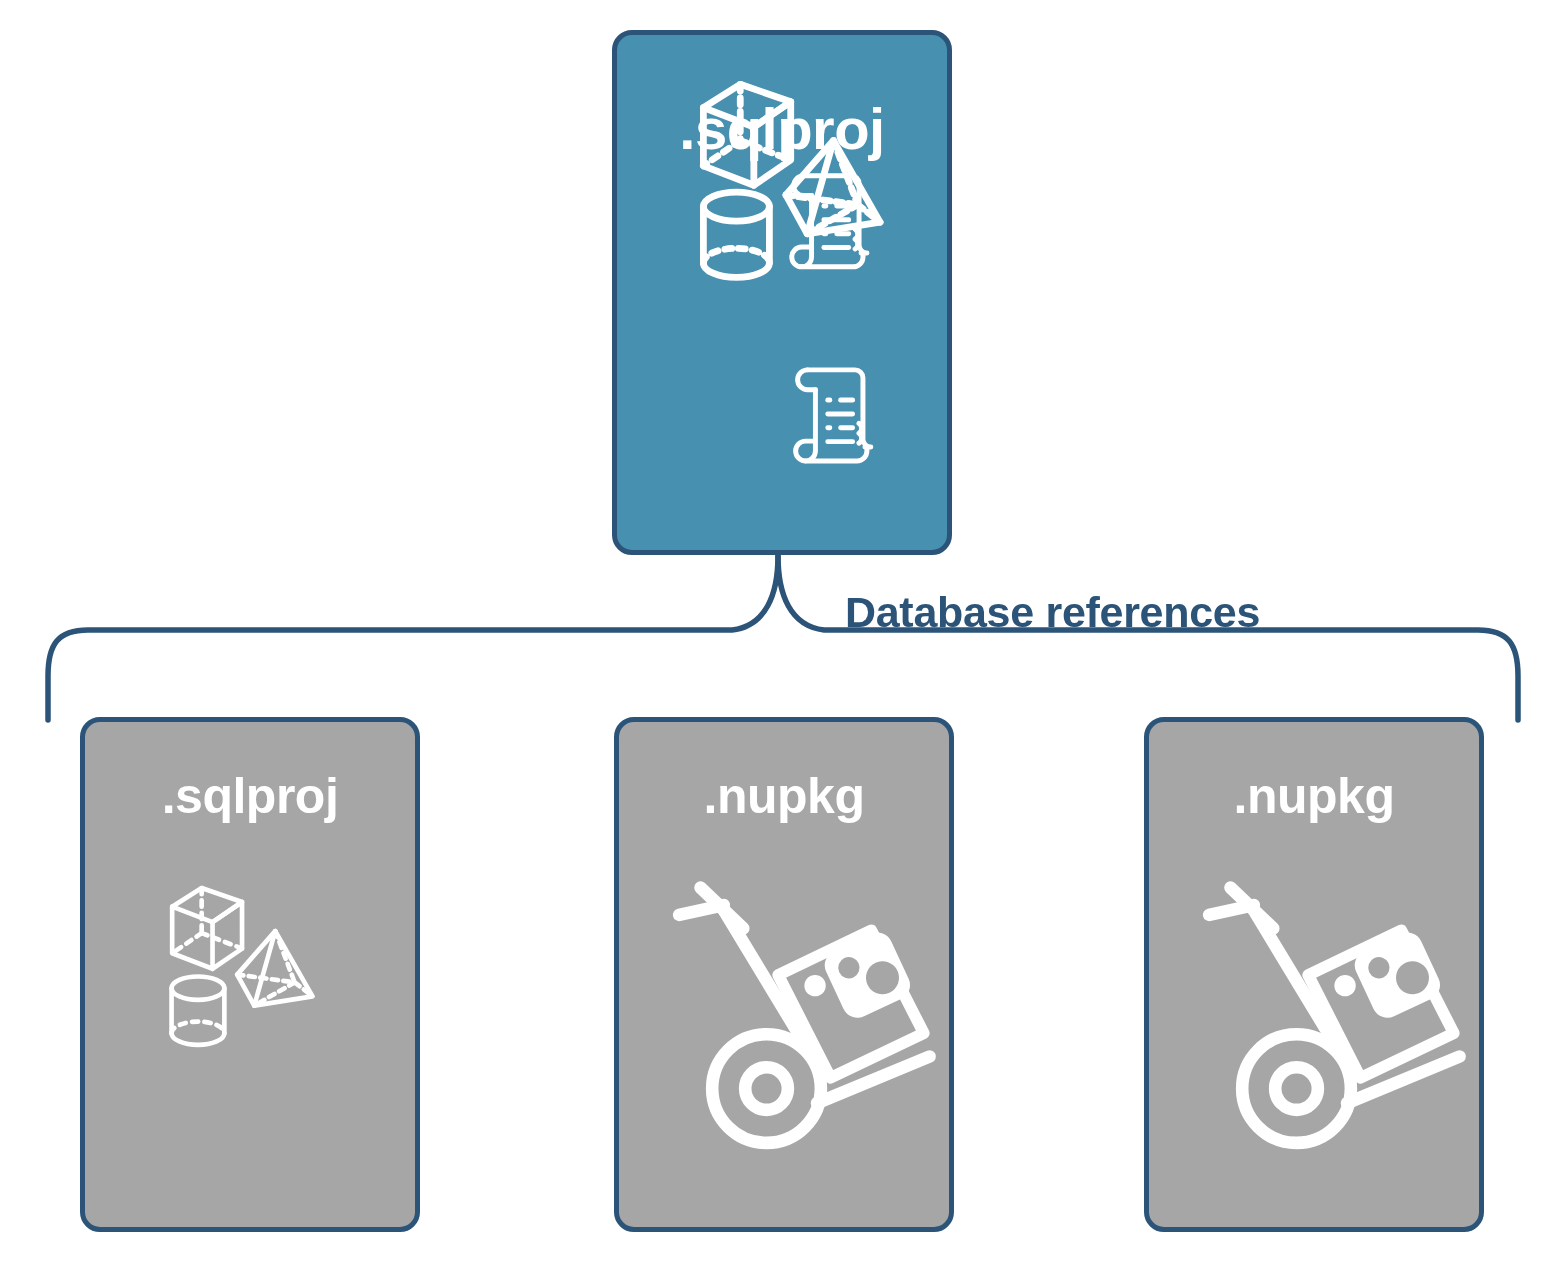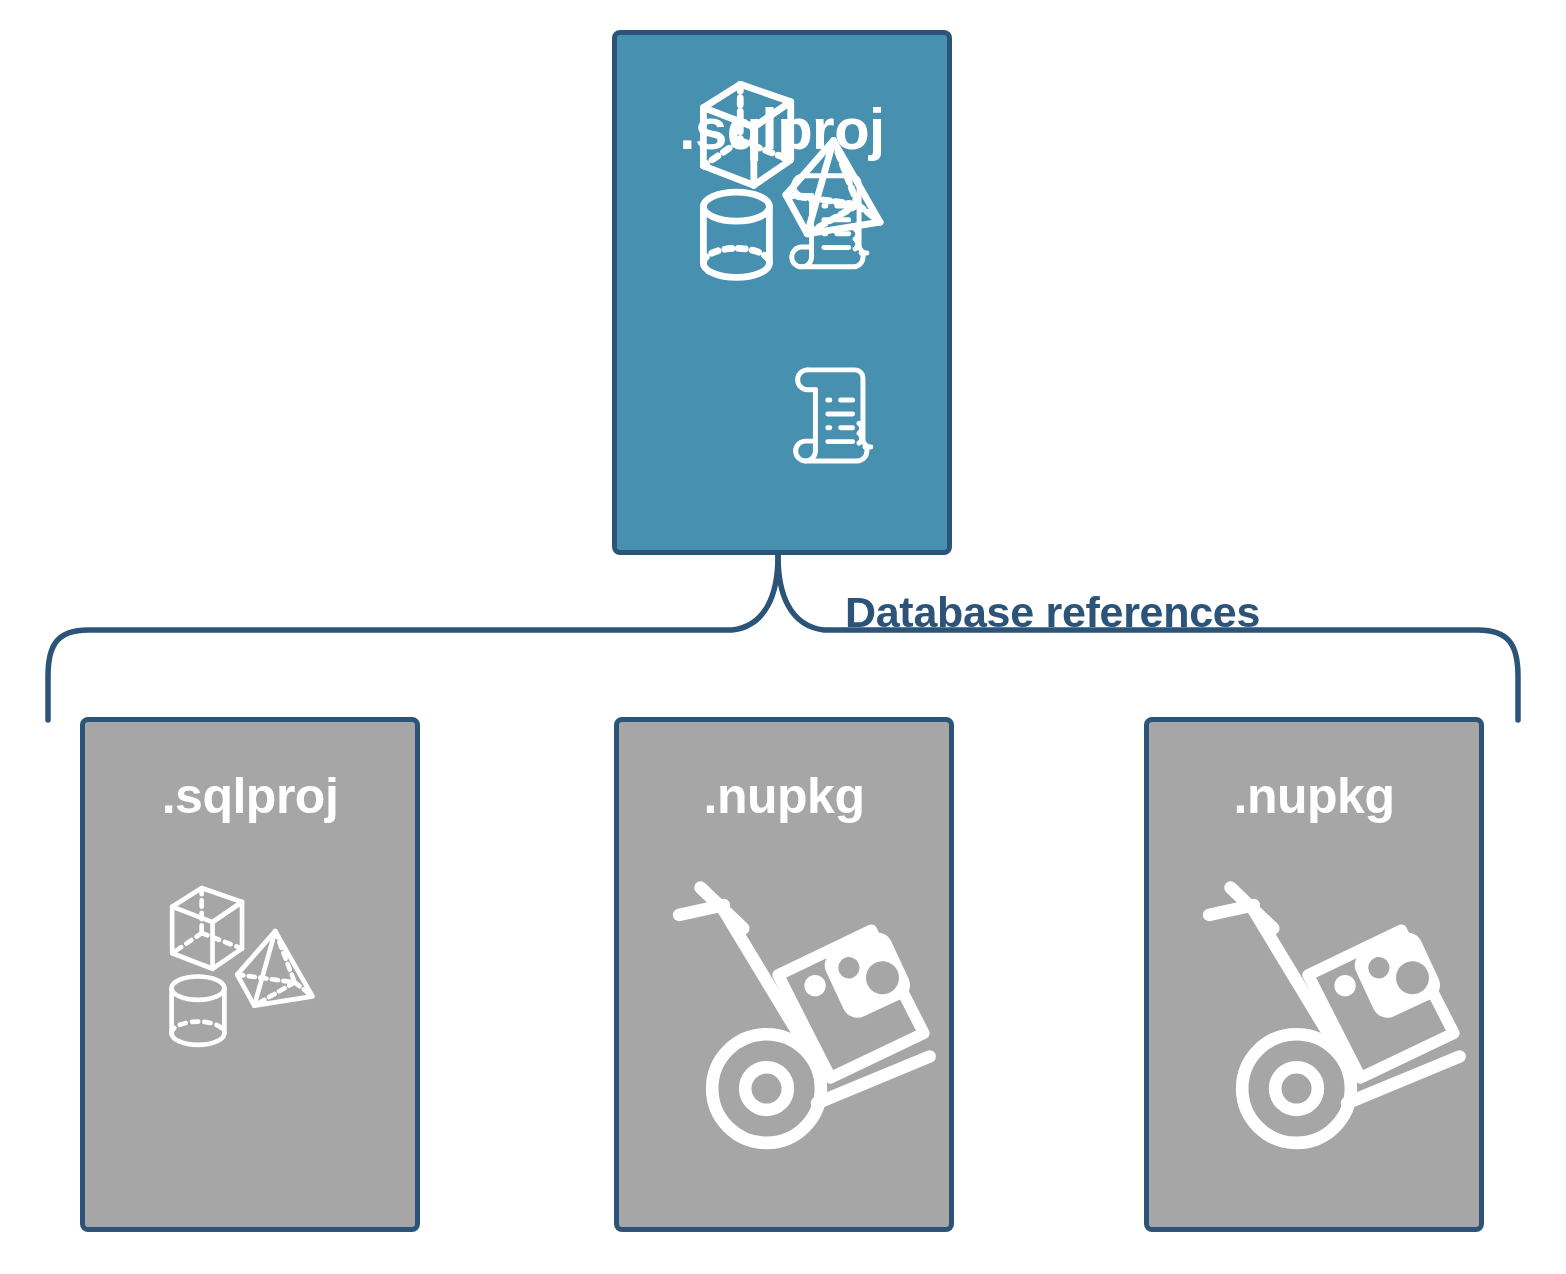--- a/index.html
+++ b/index.html
@@ -17,21 +17,21 @@
   #stage {
     position: absolute;
     left: 0; top: 0;
     width: 1566px;
     height: 1274px;
   }
   .card {
     position: absolute;
     box-sizing: border-box;
     border: 5px solid #2b5478;
-    border-radius: 8px;
+    border-radius: 20px;
   }
   .card-title {
     position: absolute;
     left: 0;
     width: 100%;
     text-align: center;
     color: #ffffff;
     font-weight: bold;
     letter-spacing: -0.5px;
     user-select: none;

